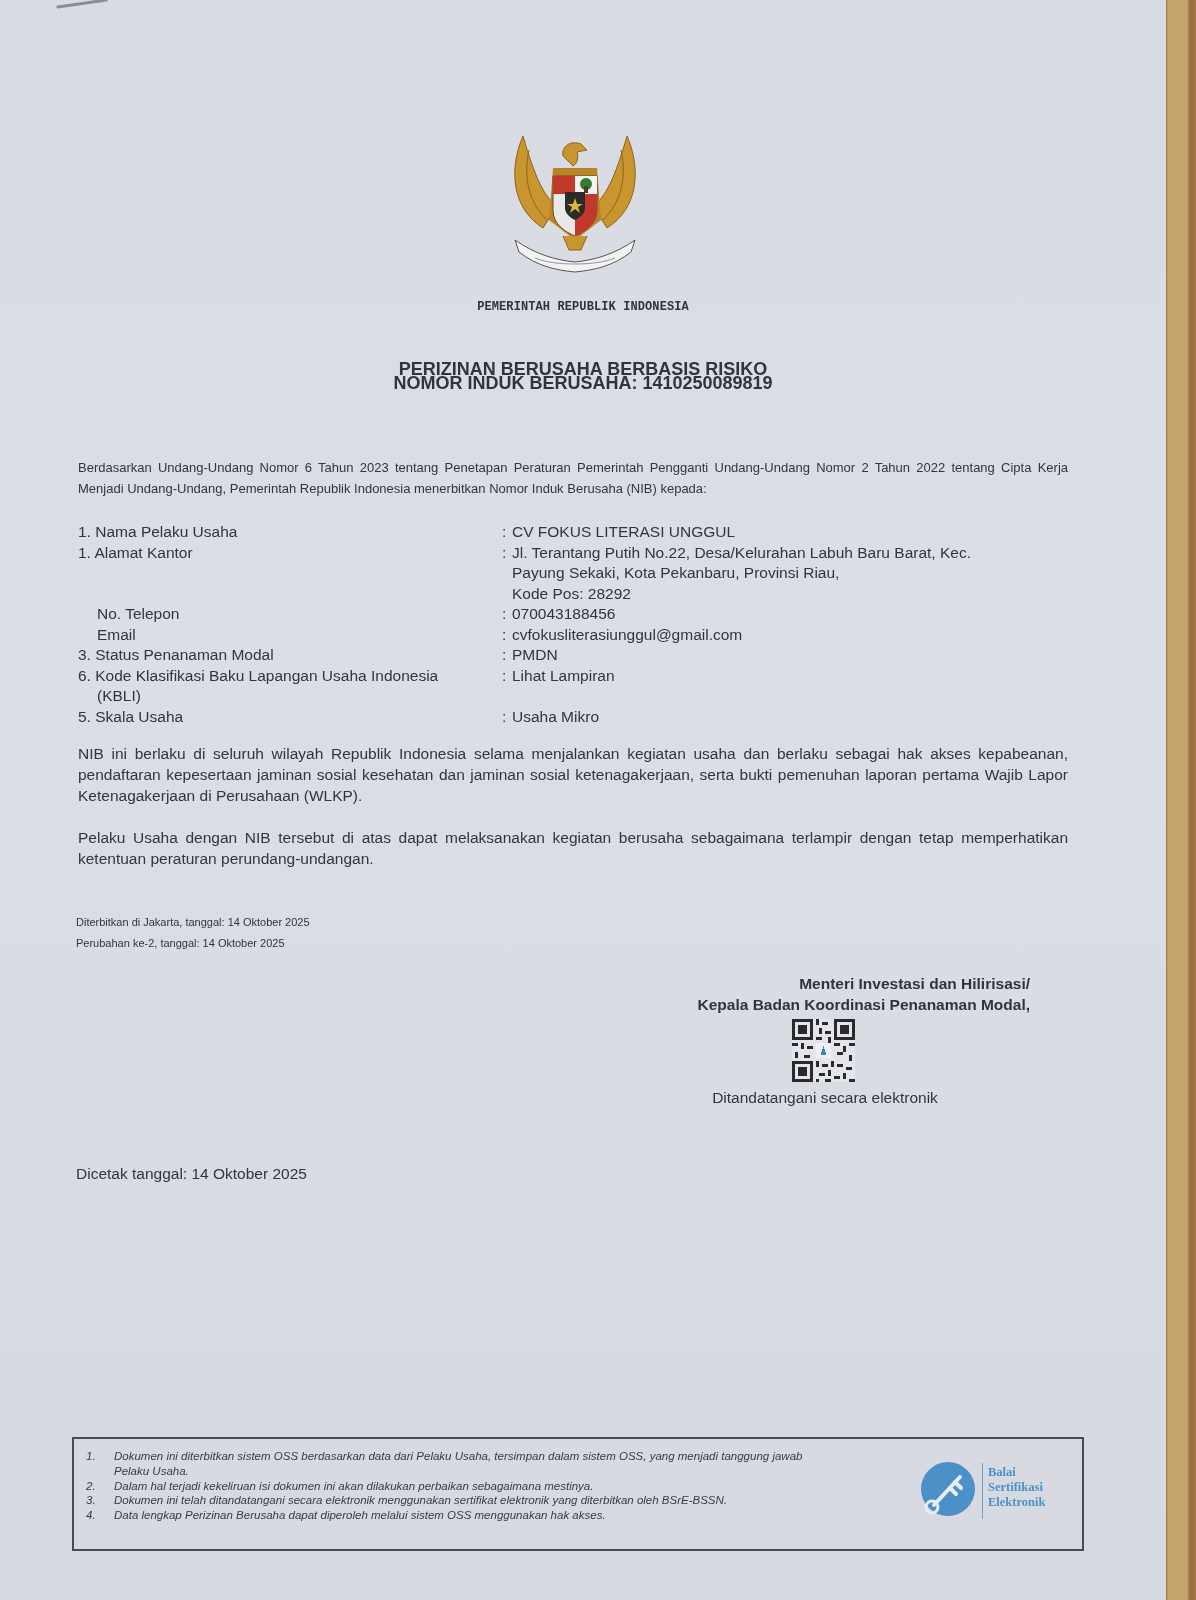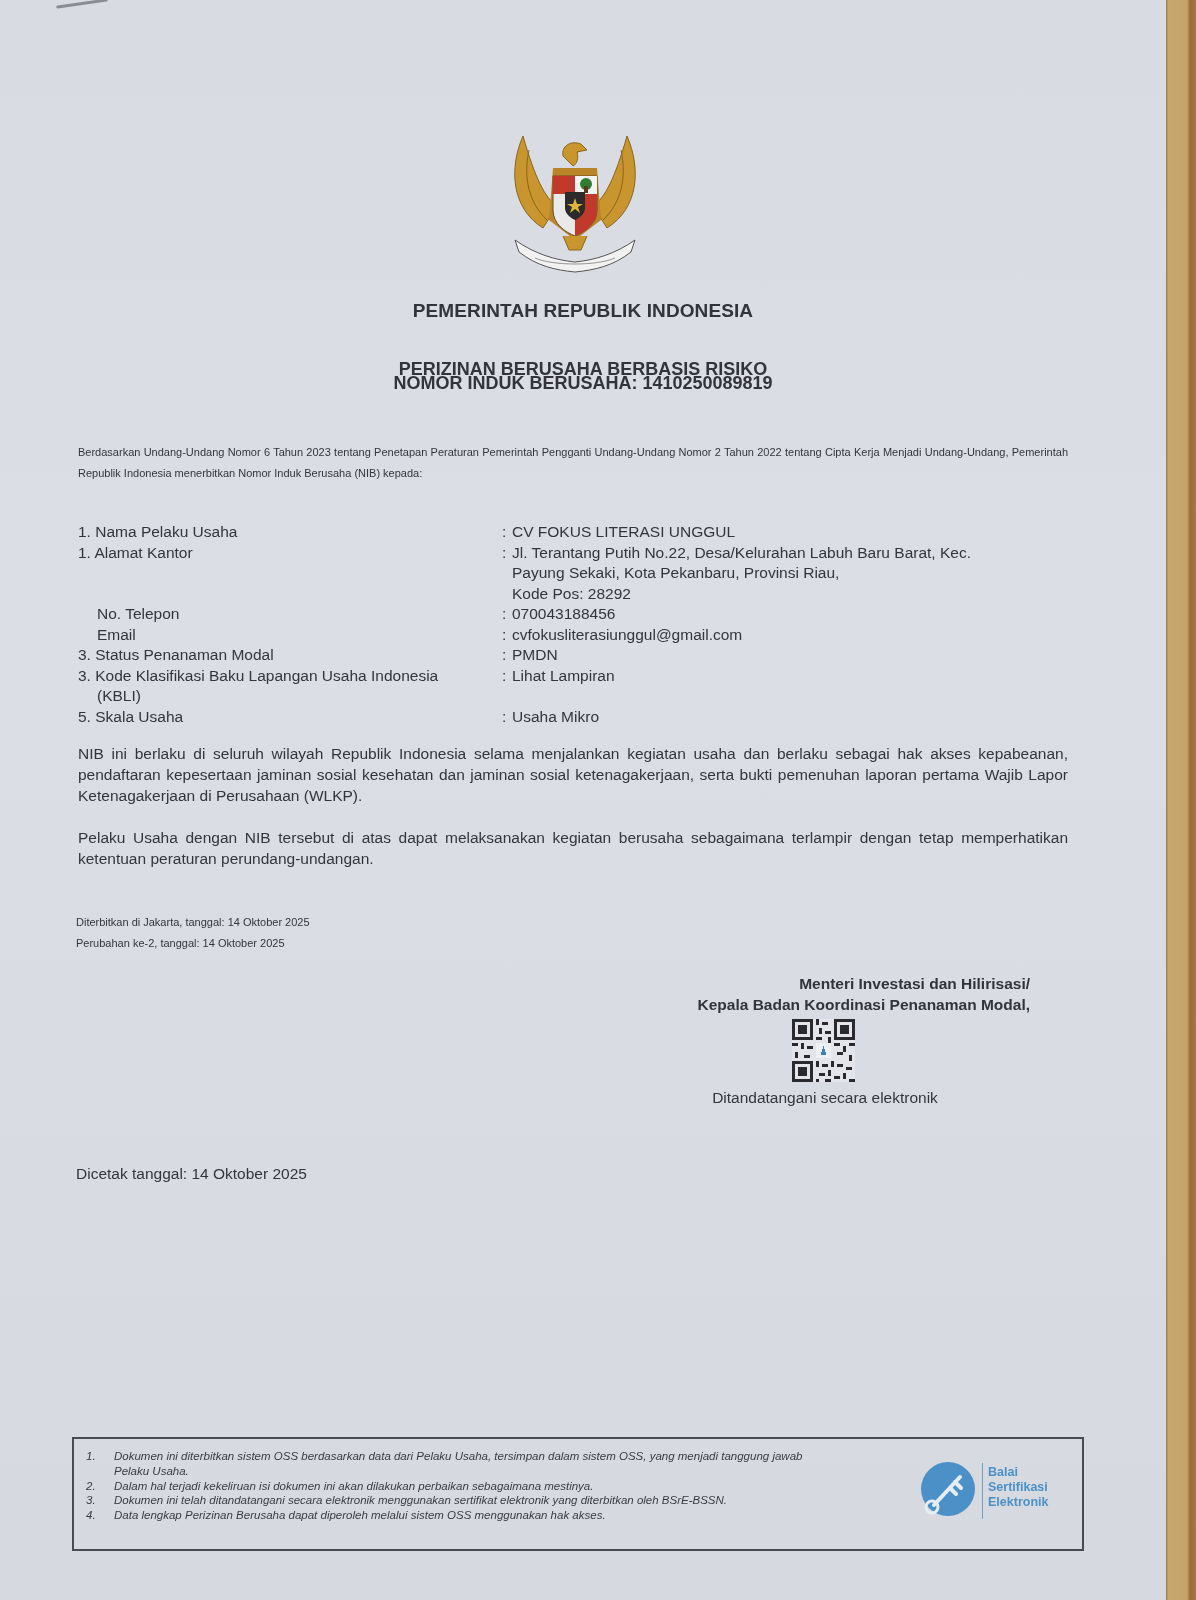--- a/index.html
+++ b/index.html
@@ -18,31 +18,31 @@
     position: absolute; left: 1166px; top: 0; width: 30px; height: 1600px;
     background: linear-gradient(90deg, #9a7a48 0%, #c7a76f 8%, #c4a36a 70%, #9b6a3a 80%, #a6784a 100%);
   }
   .staple-mark {
     position: absolute; left: 56px; top: 2px; width: 52px; height: 3px;
     background: #8a8c92; border-radius: 2px; transform: rotate(-8deg);
   }
   .emblem { position: absolute; left: 505px; top: 128px; width: 140px; height: 148px; }
   .title-1 {
     position: absolute; left: 0; width: 1166px; top: 300px; text-align: center;
-    font-weight: bold; font-size: 19px; color: #33343a; letter-spacing: 0.1px;
+    font-weight: bold; font-size: 12px; color: #33343a; letter-spacing: 0.1px; font-family: Liberation Mono, monospace;
   }
   .title-2, .title-3 {
     position: absolute; left: 0; width: 1166px; text-align: center;
     font-weight: bold; font-size: 18px; color: #33343a;
   }
   .title-2 { top: 351px; margin-top: 8px; }
   .title-3 { top: 373px; }
   .intro {
-    position: absolute; left: 78px; top: 442px; width: 990px;
-    font-size: 11px; line-height: 20.5px; text-align: justify; color: #34353b;
+    position: absolute; left: 78px; top: 458px; width: 990px;
+    font-size: 13px; line-height: 20.5px; text-align: justify; color: #34353b;
   }
   .field-list { position: absolute; left: 78px; top: 522px; width: 990px; font-size: 15.5px; color: #34353b; }
   .field-row { display: flex; line-height: 20.5px; }
   .field-label { width: 424px; flex: none; }
   .field-label.indent { padding-left: 19px; }
   .field-sep { width: 10px; flex: none; }
   .field-value { flex: 1; }
   .field-value .cont { display: block; padding-left: 10px; }
   .para {
     position: absolute; left: 78px; width: 990px;
@@ -75,21 +75,21 @@
   }
   .note { display: flex; }
   .note-num { width: 28px; flex: none; }
   .note-text { flex: 1; }
   .bsre {
     position: absolute; left: 846px; top: 22px; width: 150px; height: 60px;
   }
   .bsre-circle { position: absolute; left: 0; top: 0; width: 56px; height: 56px; }
   .bsre-divider { position: absolute; left: 62px; top: 2px; width: 1px; height: 56px; background: #6f9fc6; }
   .bsre-text {
-    position: absolute; left: 68px; top: 4px; font-family: Liberation Sans, sans-serif;
+    position: absolute; left: 68px; top: 4px; font-family: Liberation Serif, serif;
     font-weight: bold; font-size: 12.5px; line-height: 15px; color: #4b91c8;
   }
 </style>
 </head>
 <body>
 
 <div class="paper">
   <div class="staple-mark"></div>
 
   <svg class="emblem" viewBox="0 0 140 148">
@@ -149,21 +149,21 @@
       <span class="field-sep">:</span>
       <span class="field-value">cvfokusliterasiunggul@gmail.com</span>
     </div>
     <div class="field-row">
       <span class="field-label">3. Status Penanaman Modal</span>
       <span class="field-sep">:</span>
       <span class="field-value">PMDN</span>
     </div>
     <div class="field-row">
       <span class="field-label">
-        <span>3. Kode Klasifikasi Baku Lapangan Usaha Indonesia</span><br>
+        <span>6. Kode Klasifikasi Baku Lapangan Usaha Indonesia</span><br>
         <span style="padding-left:19px;">(KBLI)</span>
       </span>
       <span class="field-sep">:</span>
       <span class="field-value">Lihat Lampiran</span>
     </div>
     <div class="field-row">
       <span class="field-label">5. Skala Usaha</span>
       <span class="field-sep">:</span>
       <span class="field-value">Usaha Mikro</span>
     </div>

